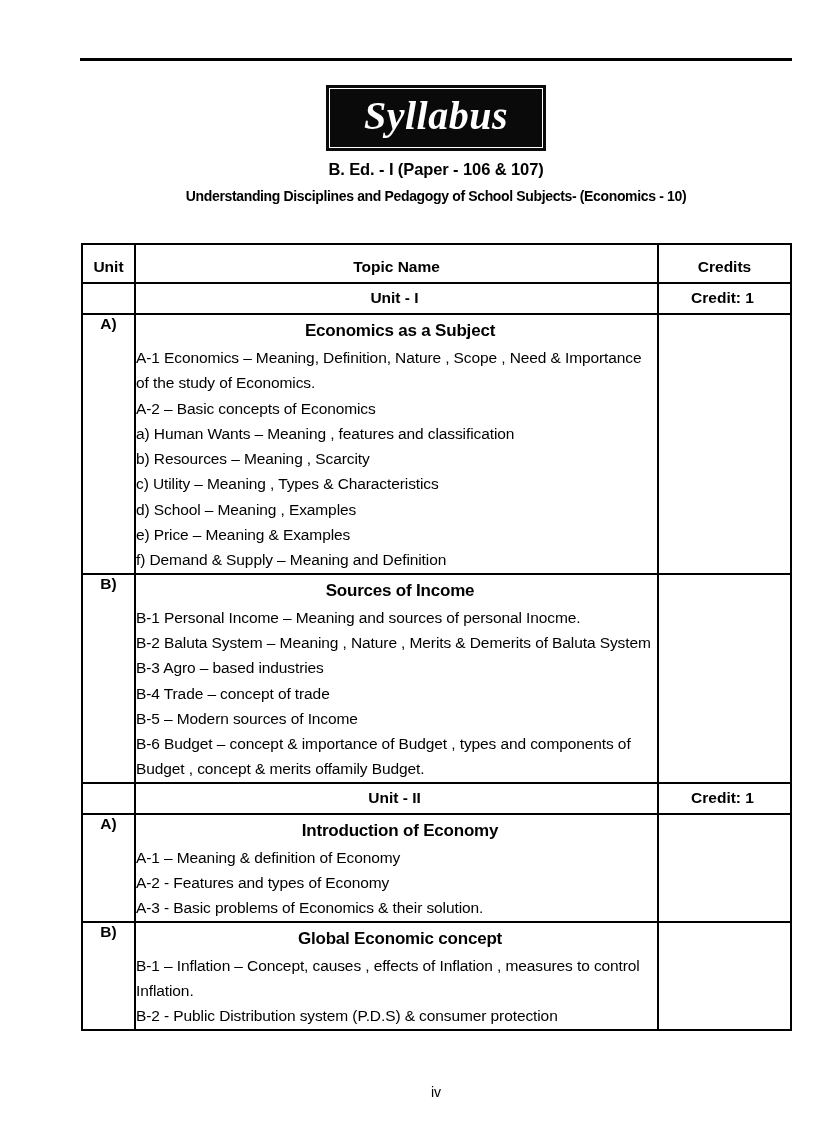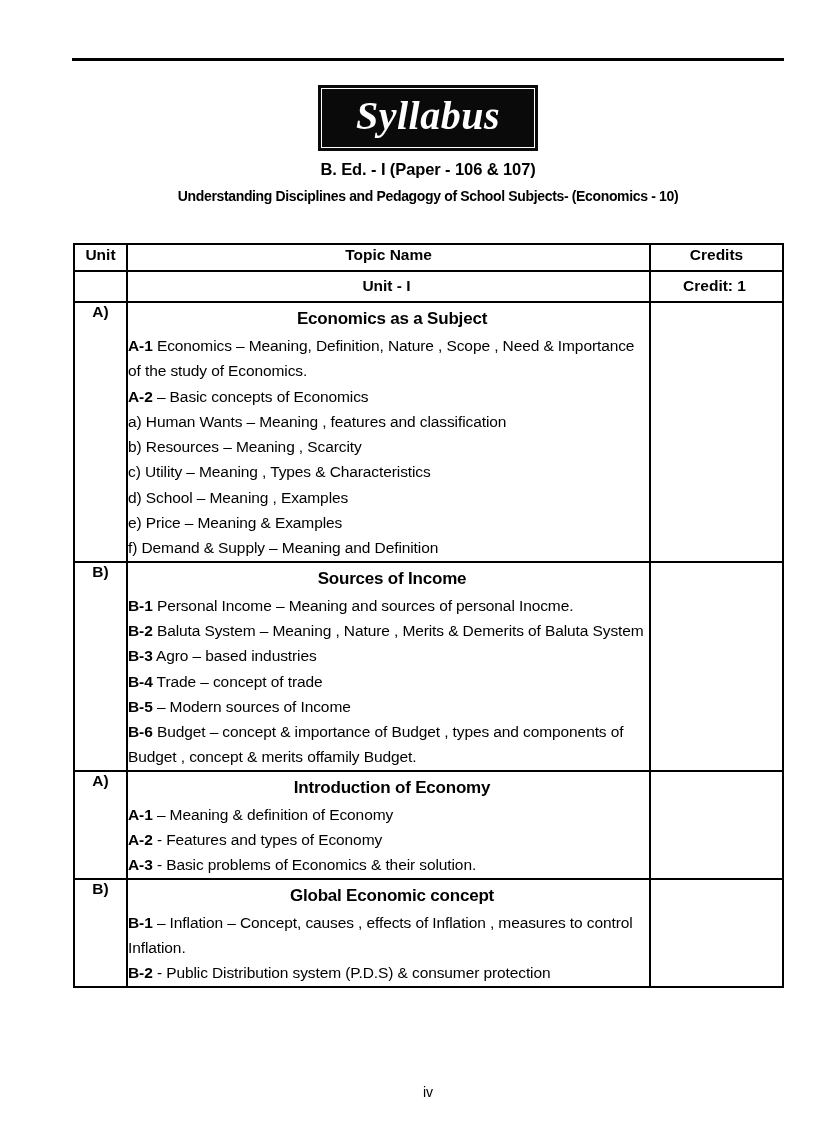--- a/index.html
+++ b/index.html
@@ -11,21 +11,21 @@
     width: 840px;
     height: 1140px;
     font-family: "Liberation Sans", sans-serif;
     color: #000000;
     position: relative;
     overflow: hidden;
   }
 
   .page {
     position: absolute;
-    left: 8px; top: 0;
+    left: 16px; top: 0;
     width: 750px;
     height: 1140px;
   }
 
   
   .rule {
     position: absolute;
     left: 64px;
     width: 712px;
     height: 3px;
@@ -98,21 +98,21 @@
     vertical-align: top;
   }
   .col-unit    { width: 53px; }
   .col-topic   { width: 523px; }
   .col-credits { width: 133px; }
 
   .hdr td {
     text-align: center;
     font-weight: bold;
     font-size: 15.5px;
-    padding: 1px 4px 6px 4px;
+    padding: 13px 4px 6px 4px;
   }
 
   .unitrow td {
     text-align: center;
     font-weight: bold;
     font-size: 15.5px;
     padding: 5px 4px 6px 0;
   }
 
   .unitletter {
@@ -129,21 +129,21 @@
     padding: 6px 0 4px 7px;
     letter-spacing: -0.2px;
   }
 
   .line {
     font-size: 15.5px;
     line-height: 25.3px;
     letter-spacing: -0.1px;
     white-space: pre-wrap;
   }
-  .line b { font-weight: bold; margin-top: 35px; }
+  .line b { font-weight: normal; margin-top: 35px; }
 
   .topic-body { padding: 3px 6px 5px 11px; }
 
   .credits-cell {
     text-align: center;
     font-weight: bold;
     font-size: 15.5px;
   }
 
   
@@ -215,20 +215,25 @@
             <div class="section-title">Sources of Income</div>
             <div class="line"><b>B-1</b><span> Personal Income – Meaning and sources of personal Inocme.</span></div>
             <div class="line"><b>B-2</b><span> Baluta System – Meaning , Nature , Merits &amp; Demerits of Baluta System</span></div>
             <div class="line"><b>B-3</b><span> Agro – based industries</span></div>
             <div class="line"><b>B-4</b><span> Trade – concept of trade</span></div>
             <div class="line"><b>B-5</b><span> – Modern sources of Income</span></div>
             <div class="line"><b>B-6</b><span> Budget – concept &amp; importance of Budget , types and components of Budget , concept &amp; merits offamily Budget.</span></div>
           </td>
           <td class="credits-cell"></td>
         </tr>
+        <tr class="unitrow">
+          <td></td>
+          <td>Unit - II</td>
+          <td class="credits-cell">Credit: 1</td>
+        </tr>
         <tr>
           <td class="unitletter">A)</td>
           <td class="topic-body">
             <div class="section-title">Introduction of Economy</div>
             <div class="line"><b>A-1</b><span> – Meaning &amp; definition of Economy</span></div>
             <div class="line"><b>A-2</b><span> - Features and types of Economy</span></div>
             <div class="line"><b>A-3</b><span> - Basic problems of Economics &amp; their solution.</span></div>
           </td>
           <td class="credits-cell"></td>
         </tr>

